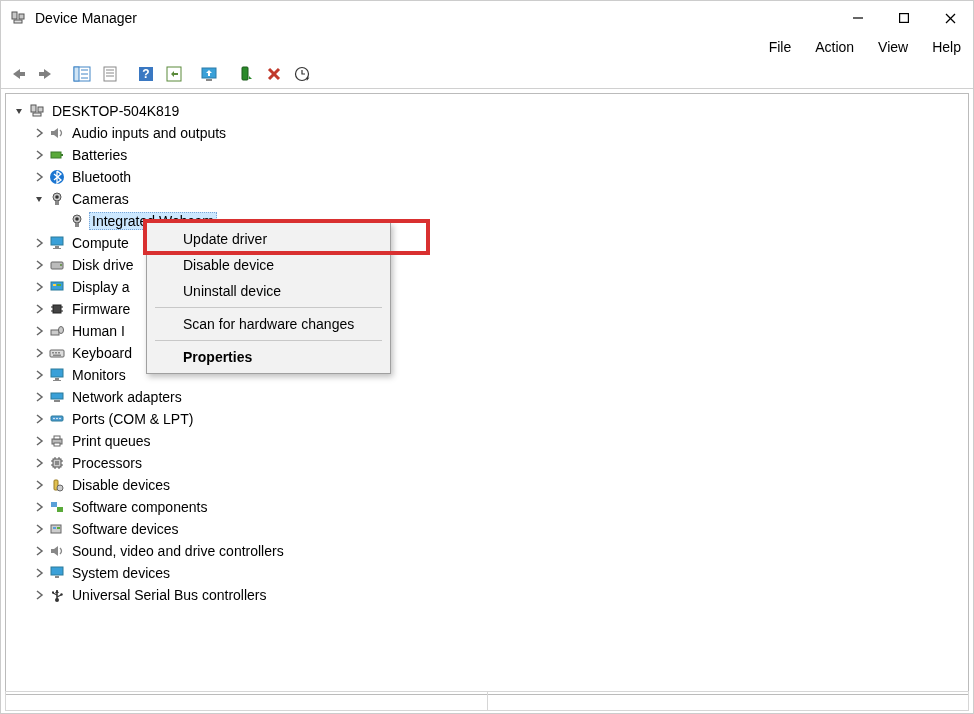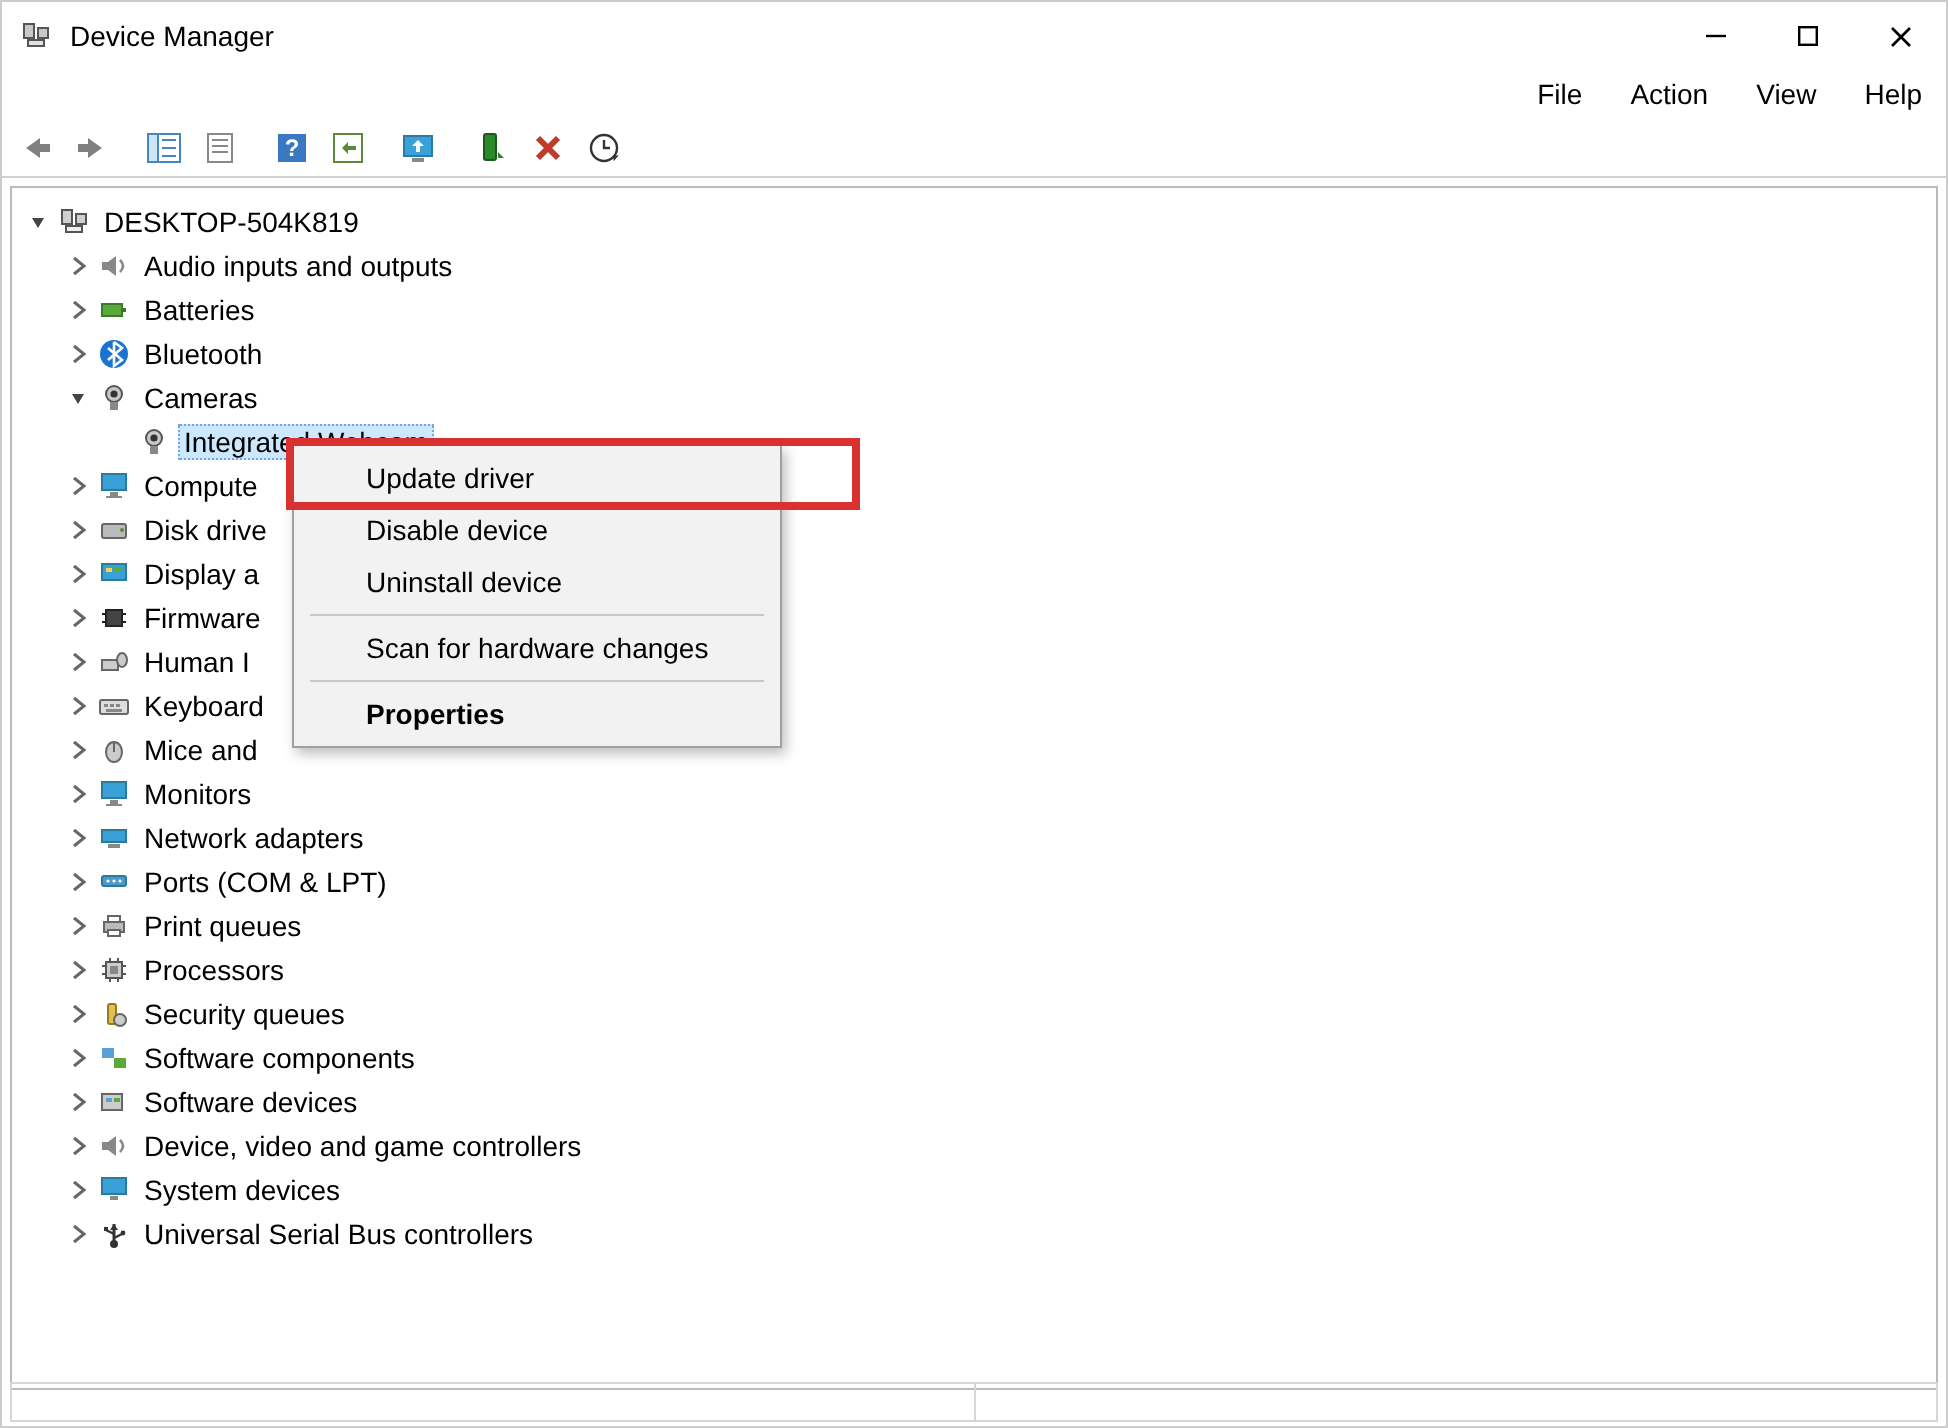--- a/index.html
+++ b/index.html
@@ -459,36 +459,20 @@
           </li>
         <li>
             <div class="node">
           <span class="expander">
                 <svg width="10" height="10" viewBox="0 0 10 10">
                   <path d="M3 1 L8 5 L3 9" fill="none" stroke="#666" stroke-width="1.5"></path>
                 </svg>
               </span>
           <span class="icon">
                 <svg width="16" height="16" viewBox="0 0 16 16">
-                  <ellipse cx="8" cy="9" rx="4" ry="5" fill="#ccc" stroke="#666"></ellipse>
-                  <line x1="8" y1="4" x2="8" y2="9" stroke="#666"></line>
-                </svg>
-              </span>
-          <span class="label">Mice and</span>
-        </div>
-          </li>
-        <li>
-            <div class="node">
-          <span class="expander">
-                <svg width="10" height="10" viewBox="0 0 10 10">
-                  <path d="M3 1 L8 5 L3 9" fill="none" stroke="#666" stroke-width="1.5"></path>
-                </svg>
-              </span>
-          <span class="icon">
-                <svg width="16" height="16" viewBox="0 0 16 16">
                   <rect x="2" y="2" width="12" height="8" fill="#3aa0d8" stroke="#2a7a9a"></rect>
                   <rect x="6" y="11" width="4" height="2" fill="#888"></rect>
                   <rect x="4" y="13" width="8" height="1" fill="#888"></rect>
                 </svg>
               </span>
           <span class="label">Monitors</span>
         </div>
           </li>
         <li>
             <div class="node">
@@ -571,21 +555,21 @@
                 <svg width="10" height="10" viewBox="0 0 10 10">
                   <path d="M3 1 L8 5 L3 9" fill="none" stroke="#666" stroke-width="1.5"></path>
                 </svg>
               </span>
           <span class="icon">
                 <svg width="16" height="16" viewBox="0 0 16 16">
                   <rect x="5" y="3" width="4" height="10" rx="1" fill="#e0c050" stroke="#9a7a20"></rect>
                   <circle cx="11" cy="11" r="3" fill="#ccc" stroke="#666"></circle>
                 </svg>
               </span>
-          <span class="label">Security queues</span>
+          <span class="label">Disable devices</span>
         </div>
           </li>
         <li>
             <div class="node">
           <span class="expander">
                 <svg width="10" height="10" viewBox="0 0 10 10">
                   <path d="M3 1 L8 5 L3 9" fill="none" stroke="#666" stroke-width="1.5"></path>
                 </svg>
               </span>
           <span class="icon">
@@ -620,21 +604,21 @@
                 <svg width="10" height="10" viewBox="0 0 10 10">
                   <path d="M3 1 L8 5 L3 9" fill="none" stroke="#666" stroke-width="1.5"></path>
                 </svg>
               </span>
           <span class="icon">
                 <svg width="16" height="16" viewBox="0 0 16 16">
                   <path d="M2 6 L5 6 L9 3 L9 13 L5 10 L2 10 Z" fill="#888"></path>
                   <path d="M11 5 Q14 8 11 11" fill="none" stroke="#888" stroke-width="1.3"></path>
                 </svg>
               </span>
-          <span class="label">Device, video and game controllers</span>
+          <span class="label">Sound, video and drive controllers</span>
         </div>
           </li>
         <li>
             <div class="node">
           <span class="expander">
                 <svg width="10" height="10" viewBox="0 0 10 10">
                   <path d="M3 1 L8 5 L3 9" fill="none" stroke="#666" stroke-width="1.5"></path>
                 </svg>
               </span>
           <span class="icon">

